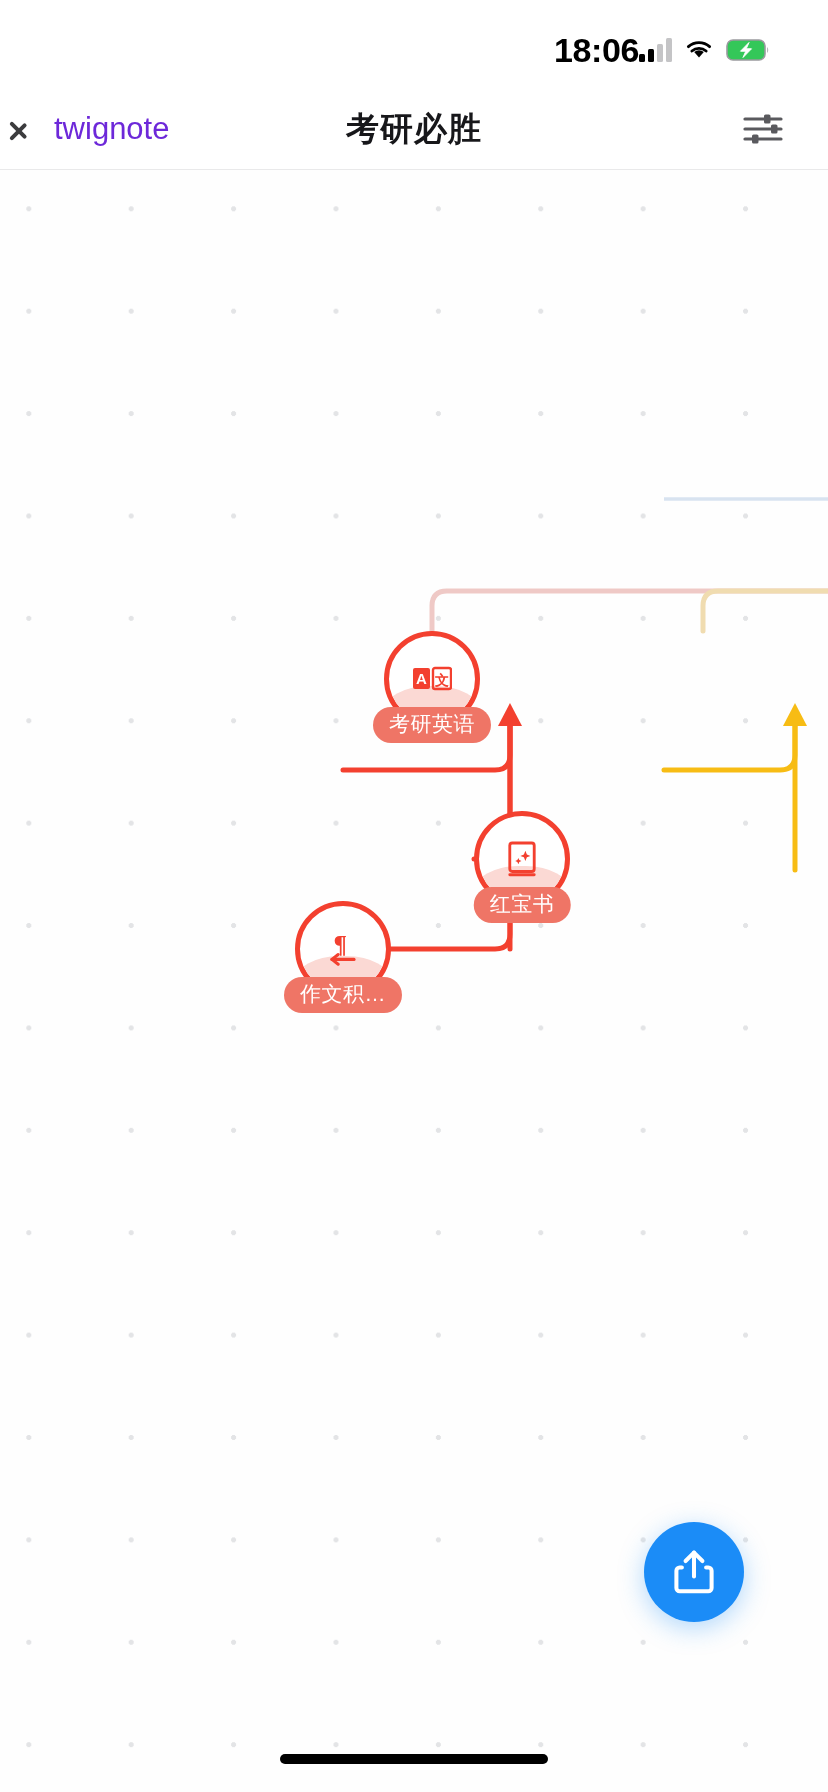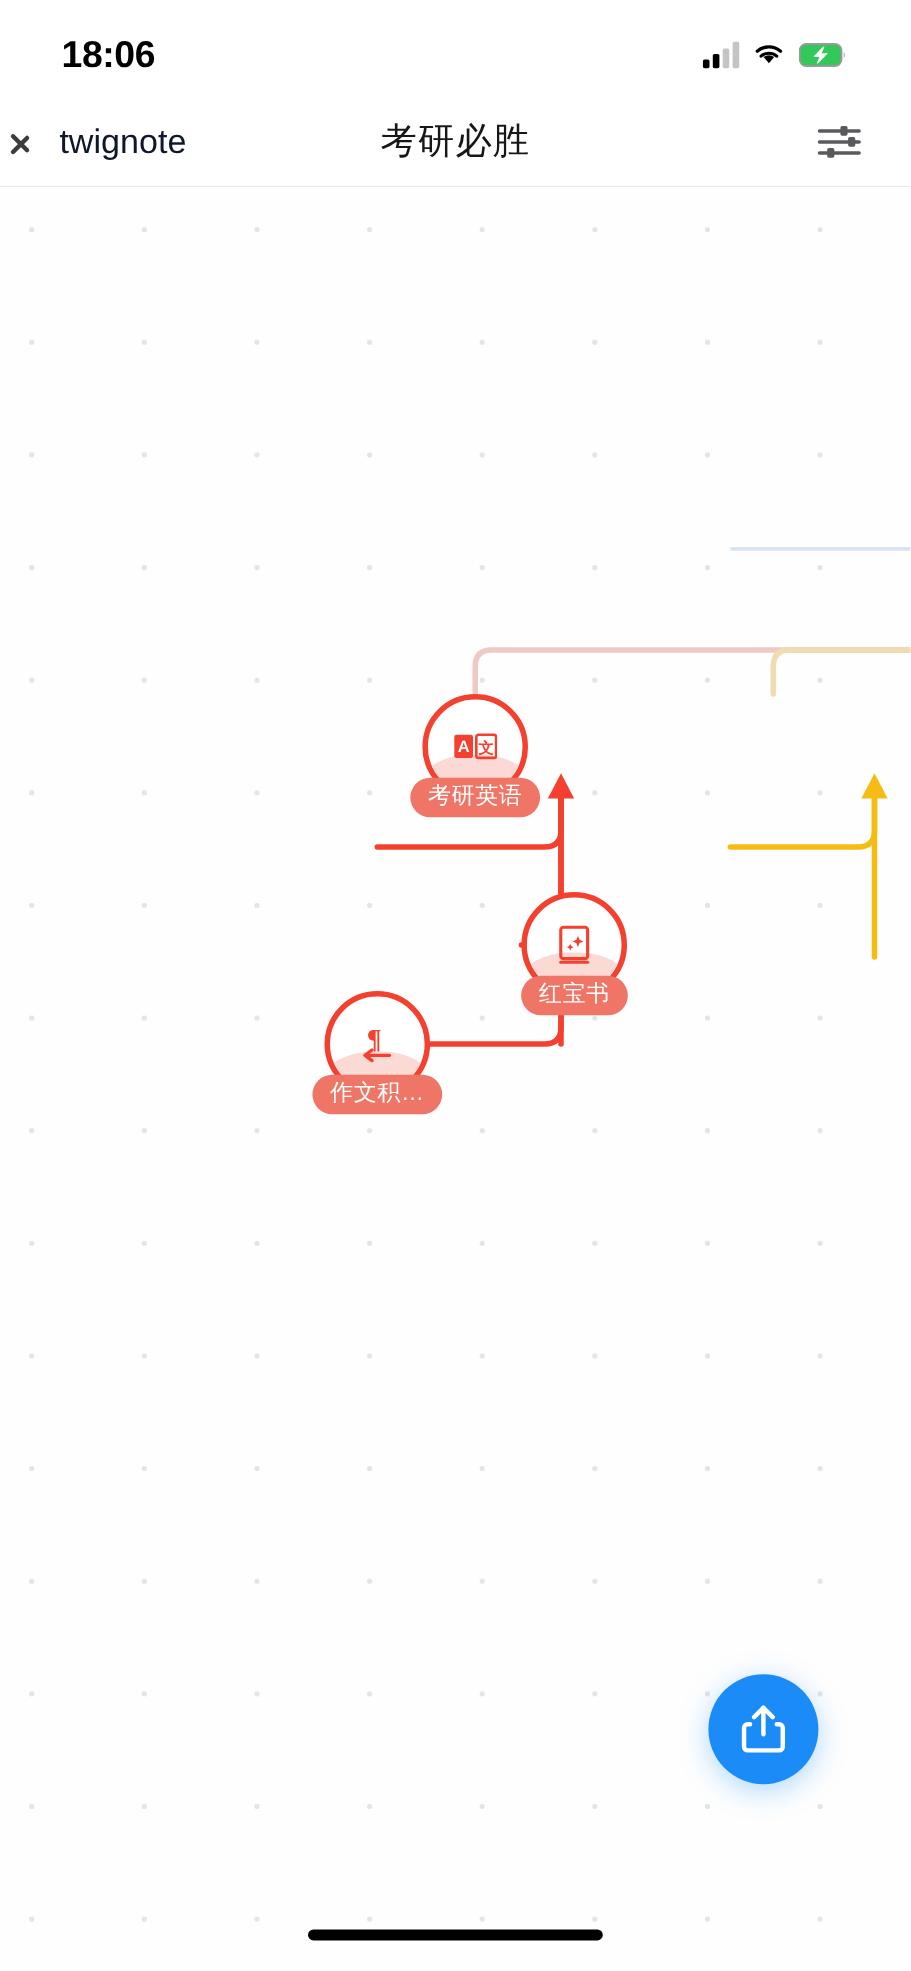--- a/index.html
+++ b/index.html
@@ -6,21 +6,21 @@
   html,body {
     width:828px; height:1792px;
     font-family:"Liberation Sans","DejaVu Sans",sans-serif;
     background:#ffffff; overflow:hidden;
   }
   .phone { position:relative; width:828px; height:1792px; background:#fff; overflow:hidden; }
 
   
   .statusbar {
     position:absolute; top:0; left:0; width:828px; height:88px;
-    display:flex; align-items:center; justify-content:space-between;
+    display:flex; align-items:center; justify-content:flex-end;
     padding:0 56px 0 56px; z-index:40; background:#fff;
   }
   .sb-time { font-size:34px; font-weight:600; color:#000; letter-spacing:-0.4px;
              font-family:"Liberation Sans",sans-serif; margin-top:12px; }
   .sb-right { display:flex; align-items:center; gap:12px; margin-top:12px; }
   .bars { display:flex; align-items:flex-end; gap:3px; height:24px; }
   .bars i { display:block; width:6px; border-radius:1.5px; background:#000; }
   .bars i:nth-child(1){ height:8px; }
   .bars i:nth-child(2){ height:13px; }
   .bars i:nth-child(3){ height:18px; background:#c4c4c6; }
@@ -35,24 +35,24 @@
     position:absolute; left:22px; top:50%; transform:translateY(-50%);
     display:flex; align-items:center; gap:10px; cursor:pointer;
   }
   .chev { width:22px; height:38px; position:relative; }
   .chev::before, .chev::after {
     content:""; position:absolute; left:4px; width:22px; height:4px;
     background:#3c3c3e; border-radius:3px;
   }
   .chev::before { top:12px; transform:rotate(135deg); transform-origin:left center; }
   .chev::after  { top:26px; transform:rotate(-135deg); transform-origin:left center; }
-  .nav-back-label { font-size:31px; color:#0f172a; font-weight:400; }
+  .nav-back-label { font-size:31px; color:#6d28d9; font-weight:400; }
   .nav-title {
     position:absolute; left:0; right:0; top:50%; transform:translateY(-50%);
-    text-align:center; font-size:33px; font-weight:400; color:#17171a;
+    text-align:center; font-size:33px; font-weight:700; color:#17171a;
     letter-spacing:1px;
   }
   .nav-settings {
     position:absolute; right:42px; top:50%; transform:translateY(-50%);
     width:46px; height:38px; cursor:pointer;
   }
 
   
   .canvas {
     position:absolute; top:170px; left:0; width:828px; height:1622px;

